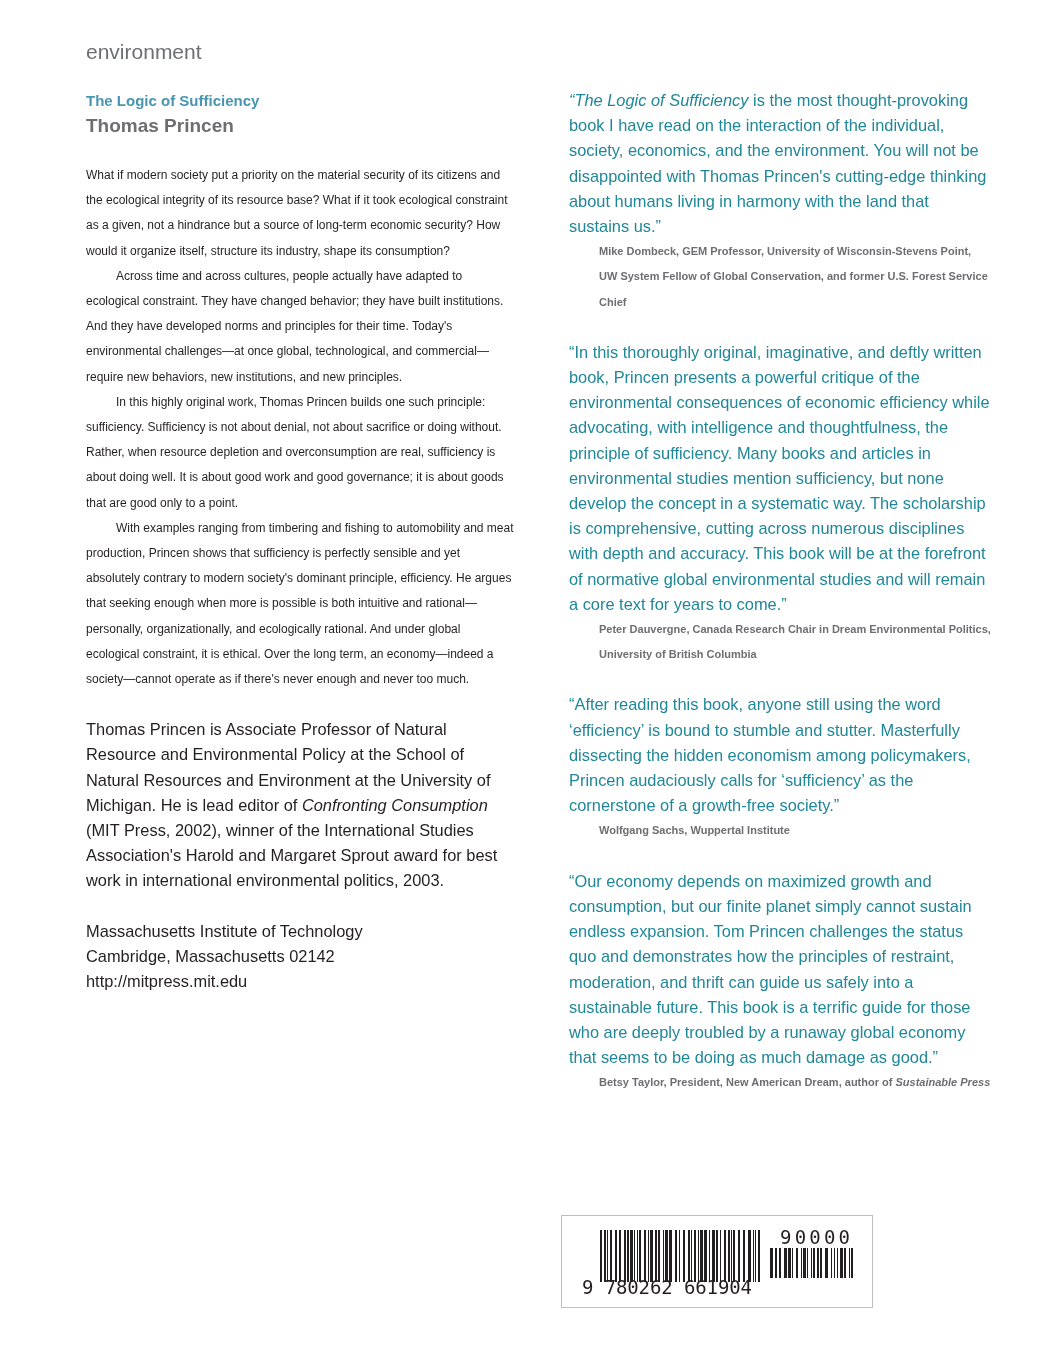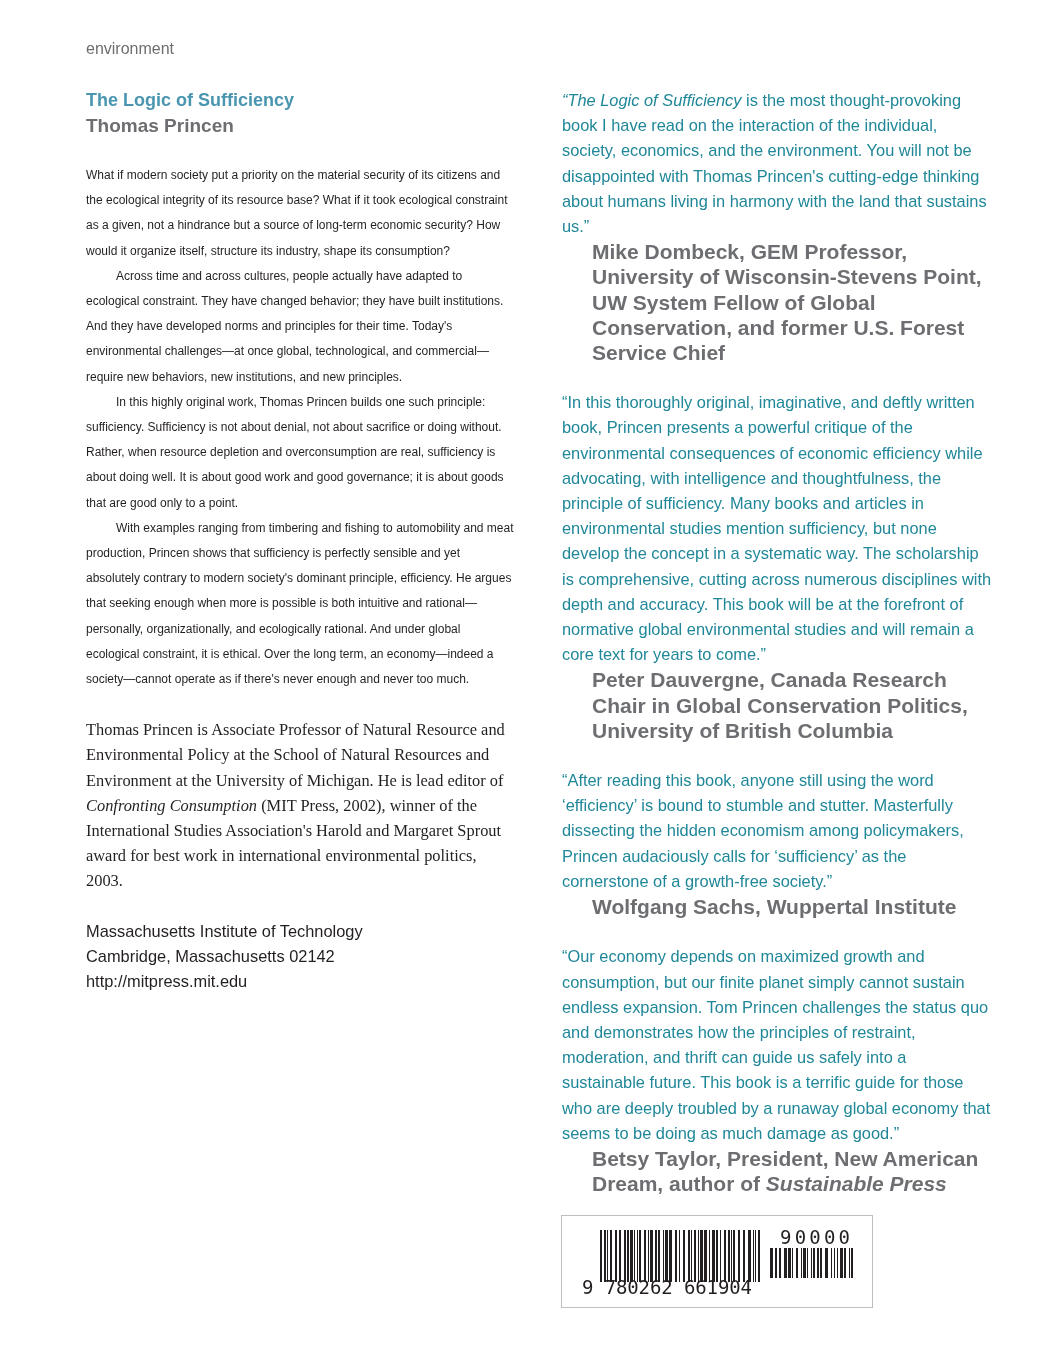--- a/index.html
+++ b/index.html
@@ -1,30 +1,30 @@
 <!DOCTYPE html>
 <html><head>
 <meta charset="utf-8">
 <style>
   html, body { margin:0; padding:0; background:#ffffff; }
   body { width:1058px; height:1360px; position:relative; overflow:hidden;
          font-family:"Liberation Sans", "DejaVu Sans", sans-serif; color:#231f20; }
-  .category { position:absolute; left:86px; top:40px; font-size:16px; color:#6d6e71; }
+  .category { position:absolute; left:86px; top:40px; font-size:21px; color:#6d6e71; }
   .left { position:absolute; left:86px; top:88px; width:430px; }
   .right { position:absolute; left:562px; top:88px; width:430px; }
-  .title { font-size:18px; font-weight:bold; color:#4a95b0; line-height:25px; margin:0; }
+  .title { font-size:15px; font-weight:bold; color:#4a95b0; line-height:25px; margin:0; }
   .author { font-size:19px; font-weight:bold; color:#6d6e71; line-height:25px; margin:0 0 25px 0; }
   .body p { font-size:12px; line-height:25.2px; margin:0; }
   .body p.indent { text-indent:30px; }
-  .bio { margin-top:25px; font-size:16.4px; line-height:25.2px;font-family:Liberation Serif, serif; }
+  .bio { margin-top:25px; font-size:16.4px; line-height:25.2px; }
   .press { margin-top:25px; font-size:16.4px; line-height:25.2px; }
   .press div { white-space:nowrap; }
-  .blurb { margin-bottom:25px; }
+  .blurb { margin-bottom:25px;margin-left:7px; }
   .quote { font-size:16.4px; line-height:25.2px; color:#1f8798; margin:0; }
-  .attr { font-size:21px; line-height:25.2px; color:#6d6e71; font-weight:bold; margin:0 0 0 30px; }
+  .attr { font-size:11px; line-height:25.2px; color:#6d6e71; font-weight:bold; margin:0 0 0 30px; }
   em { font-style:italic; }
   .barcode-box { position:absolute; left:561px; top:1215px; width:310px; height:91px;
                  border:1.5px solid #bcbec0; background:#fff; }
   .barcode-box svg { position:absolute; left:0; top:0; }
 </style>
 </head>
 <body>
 
 <div class="category">environment</div>
 
@@ -48,21 +48,21 @@
   </div>
 </div>
 
 <div class="right">
   <div class="blurb">
     <p class="quote"><em>“The Logic of Sufficiency</em><span> is the most thought-provoking book I have read on the interaction of the individual, society, economics, and the environment. You will not be disappointed with Thomas Princen's cutting-edge thinking about humans living in harmony with the land that sustains us.”</span></p>
     <p class="attr"><span>Mike Dombeck, GEM Professor, University of Wisconsin-Stevens Point, UW System Fellow of Global Conservation, and former U.S. Forest Service Chief</span><em></em></p>
   </div>
   <div class="blurb">
     <p class="quote"><em></em><span>“In this thoroughly original, imaginative, and deftly written book, Princen presents a powerful critique of the environmental consequences of economic efficiency while advocating, with intelligence and thoughtfulness, the principle of sufficiency. Many books and articles in environmental studies mention sufficiency, but none develop the concept in a systematic way. The scholarship is comprehensive, cutting across numerous disciplines with depth and accuracy. This book will be at the forefront of normative global environmental studies and will remain a core text for years to come.”</span></p>
-    <p class="attr"><span>Peter Dauvergne, Canada Research Chair in Global Conservation Politics, University of British Columbia</span><em></em></p>
+    <p class="attr"><span>Peter Dauvergne, Canada Research Chair in Dream Environmental Politics, University of British Columbia</span><em></em></p>
   </div>
   <div class="blurb">
     <p class="quote"><em></em><span>“After reading this book, anyone still using the word ‘efficiency’ is bound to stumble and stutter. Masterfully dissecting the hidden economism among policymakers, Princen audaciously calls for ‘sufficiency’ as the cornerstone of a growth-free society.”</span></p>
     <p class="attr"><span>Wolfgang Sachs, Wuppertal Institute</span><em></em></p>
   </div>
   <div class="blurb">
     <p class="quote"><em></em><span>“Our economy depends on maximized growth and consumption, but our finite planet simply cannot sustain endless expansion. Tom Princen challenges the status quo and demonstrates how the principles of restraint, moderation, and thrift can guide us safely into a sustainable future. This book is a terrific guide for those who are deeply troubled by a runaway global economy that seems to be doing as much damage as good.”</span></p>
     <p class="attr"><span>Betsy Taylor, President, New American Dream, author of </span><em>Sustainable Press</em></p>
   </div>
 </div>

